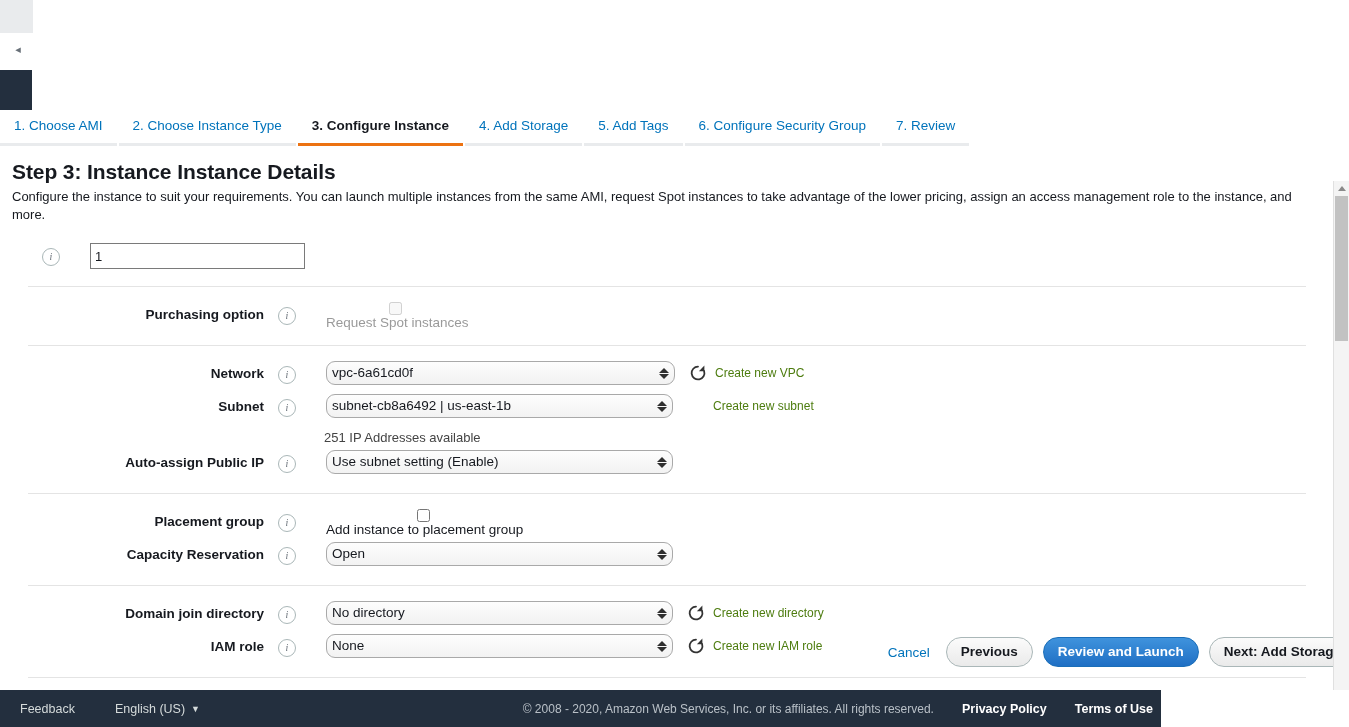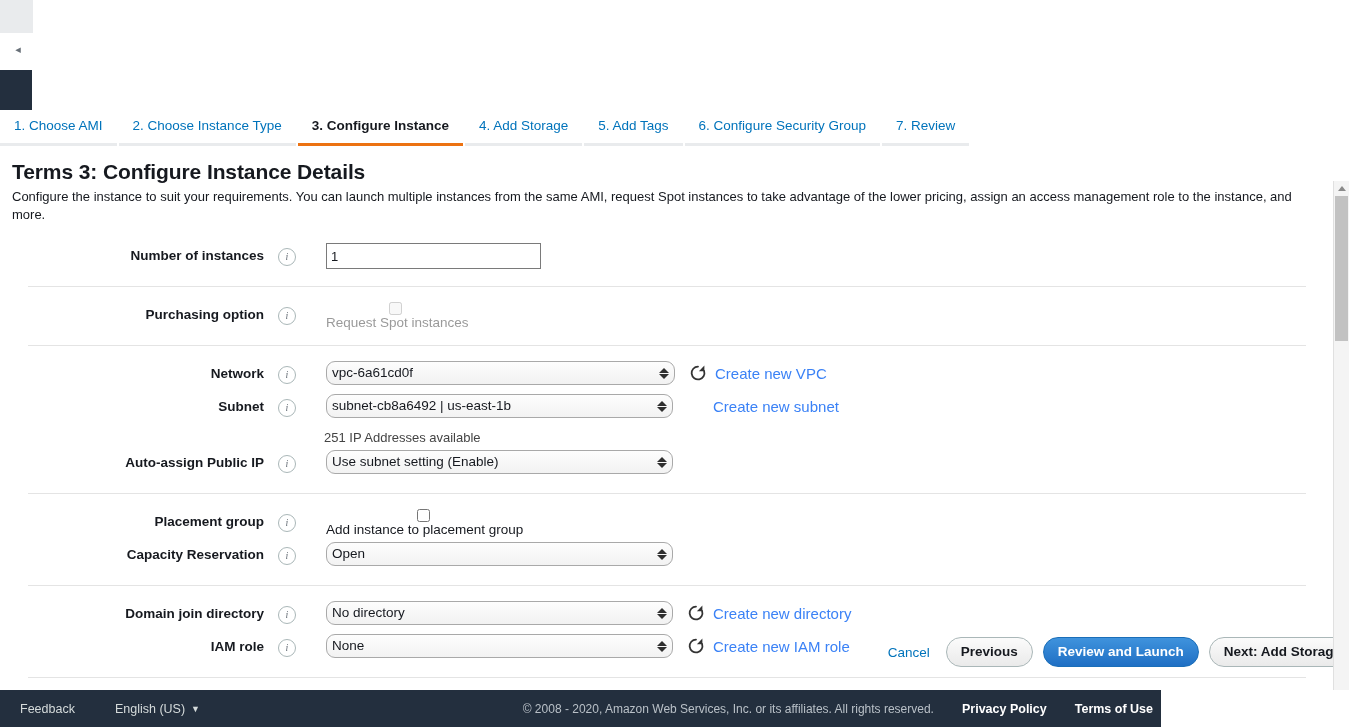--- a/index.html
+++ b/index.html
@@ -192,22 +192,22 @@
   .refresh {
     width: 18px; height: 18px;
     margin: 0 8px 0 14px;
     cursor: pointer;
     flex: none;
     display: inline-block;
   }
   .refresh svg { display: block; }
 
   .link {
-    color: #3b82f6;
-    font-size: 15px;
+    color: #4d7c0f;
+    font-size: 12px;
     cursor: pointer;
   }
 
   .subtext {
     font-size: 13px;
     color: #444;
     margin-left: 30px;
     margin-top: 3px;
   }
 
@@ -342,28 +342,27 @@
 <div id="tabbar">
   <div class="tab">1. Choose AMI</div>
   <div class="tab">2. Choose Instance Type</div>
   <div class="tab active">3. Configure Instance</div>
   <div class="tab">4. Add Storage</div>
   <div class="tab">5. Add Tags</div>
   <div class="tab">6. Configure Security Group</div>
   <div class="tab">7. Review</div>
 </div>
 
-<div id="page-title">Terms 3: Configure Instance Details</div>
+<div id="page-title">Step 3: Instance Instance Details</div>
 <div id="page-desc">Configure the instance to suit your requirements. You can launch multiple instances from the same AMI, request Spot instances to take advantage of the lower pricing, assign an access management role to the instance, and more.</div>
 
 <div id="form">
 
   <div class="fgroup">
     <div class="frow">
-      <div class="flabel">Number of instances</div>
       <div class="finfo">i</div>
       <div class="fctl">
         <input class="txtinput" type="text" value="1" style="">
       </div>
     </div>
   </div>
 
   <div class="fgroup">
     <div class="frow">
       <div class="flabel">Purchasing option</div>

